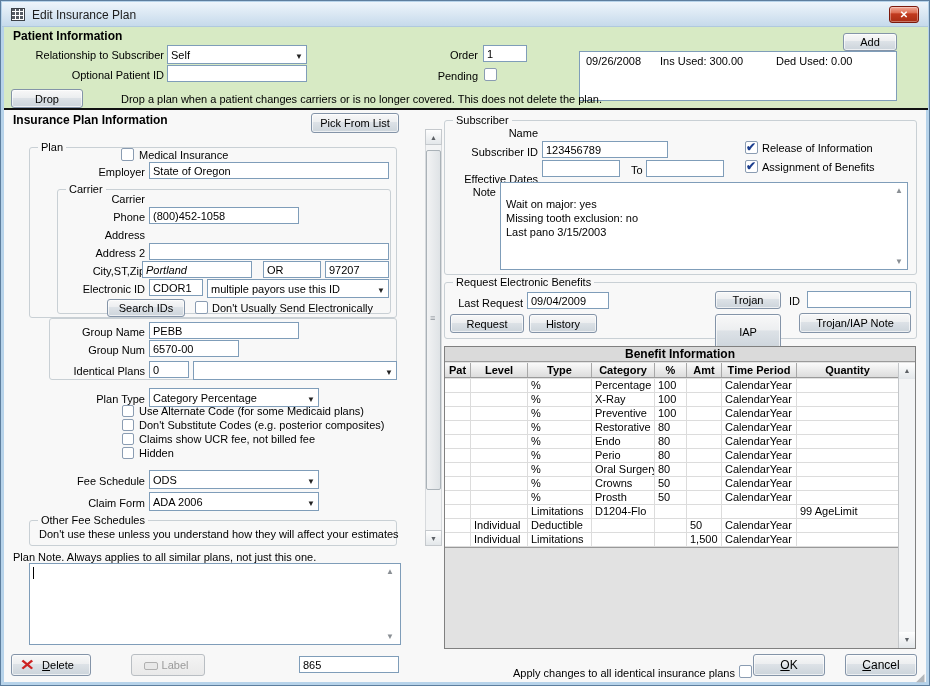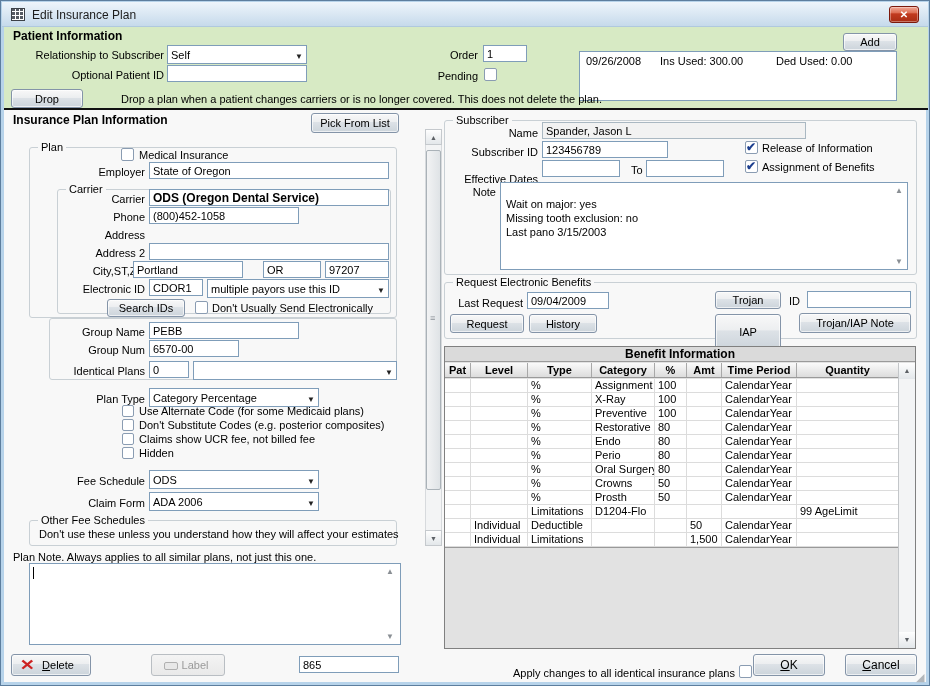--- a/index.html
+++ b/index.html
@@ -32,21 +32,21 @@
   .txt.gray{background:#f2f2f2;border-color:#aab8c2;}
   .sel{position:absolute;background:#fff;border:1px solid #7f9db9;height:19px;padding:2px 16px 0 3px;
     line-height:14px;overflow:hidden;white-space:nowrap;}
   .sel .dd{position:absolute;right:3px;top:4px;font-size:8px;color:#222;}
   .cb{position:absolute;width:13px;height:13px;background:#fff;border:1px solid #8a9cb2;border-radius:2px;}
   .cb.checked::after{content:"✔";position:absolute;left:0px;top:-2px;font-size:12px;color:#1d3f8f;font-weight:bold;}
   .btn{position:absolute;border:1px solid #8494a8;border-radius:3px;color:#000;
     background:linear-gradient(#f8f8f8,#eceef0 45%,#dde2e7 46%,#ccd4db);
     font-family:"Liberation Sans",sans-serif;font-size:11px;text-align:center;padding:0;
     box-shadow:inset 0 0 0 1px rgba(255,255,255,.65);cursor:default;}
-  .btn.disabled{color:#9a9a9a;border-color:#b9bec3;background:linear-gradient(#f4f4f4,#e9e9e9);box-shadow:none;margin-left:20px;}
+  .btn.disabled{color:#9a9a9a;border-color:#b9bec3;background:linear-gradient(#f4f4f4,#e9e9e9);box-shadow:none;}
   .gbox{position:absolute;border:1px solid #c9d0d5;border-radius:3px;}
   .glabel{position:absolute;top:-7px;left:8px;background:#f8f8f8;padding:0 3px;white-space:nowrap;line-height:13px;}
   .listbox{position:absolute;background:#fff;border:1px solid #7f9db9;}
   
   .sbtn{position:absolute;width:17px;height:16px;background:linear-gradient(#fefefe,#e3e7ea);
     border:1px solid #c5c9cd;color:#5d6166;font-size:7px;text-align:center;line-height:15px;}
   .vtrack{position:absolute;width:17px;background:#f3f4f5;border:1px solid #d7dadd;}
   .vthumb{position:absolute;left:0px;width:15px;background:linear-gradient(90deg,#f2f3f4,#dfe3e6);
     border:1px solid #aab2b8;border-radius:2px;text-align:center;color:#8b9298;font-size:9px;}
   .tinyarrow{position:absolute;font-size:8px;color:#8a8f94;}
@@ -132,28 +132,27 @@
   <span class="cb" style="left:120px;top:147px;"></span>
   <div class="al" style="left:138px;top:148px;">Medical Insurance</div>
 
   <div class="lbl" style="left:40px;top:165px;width:104px;">Employer</div>
   <input class="txt" style="left: 148px; top: 161px; width: 240px;" value="State of Oregon">
 
   <div class="gbox" style="left:56px;top:188px;width:334px;height:125px;">
     <span class="glabel">Carrier</span>
   </div>
   <div class="lbl" style="left:60px;top:192px;width:84px;">Carrier</div>
-  <input class="txt bold" style="left: 148px; top: 188px; width: 240px; font-size: 12px;" value="ODS (Oregon Dental Service)">
   <div class="lbl" style="left:60px;top:210px;width:84px;">Phone</div>
   <input class="txt" style="left: 148px; top: 206px; width: 150px;" value="(800)452-1058">
   <div class="lbl" style="left:60px;top:228px;width:84px;">Address</div>
   <div class="lbl" style="left:60px;top:246px;width:84px;">Address 2</div>
   <input class="txt" style="left: 148px; top: 242px; width: 240px;" value="">
   <div class="lbl" style="left:60px;top:264px;width:84px;">City,ST,Zip</div>
-  <input class="txt" style="left: 132px; top: 260px; width: 110px;" value="Portland">
+  <input class="txt" style="left: 141px; top: 260px; width: 110px; font-style: italic;" value="Portland">
   <input class="txt" style="left: 262px; top: 260px; width: 58px;" value="OR">
   <input class="txt" style="left: 324px; top: 260px; width: 64px;" value="97207">
   <div class="lbl" style="left:60px;top:282px;width:84px;">Electronic ID</div>
   <input class="txt" style="left: 148px; top: 278px; width: 54px;" value="CDOR1">
   <div class="sel" style="left:206px;top:278px;width:182px;">
     <span>multiple payors use this ID</span>
     <span class="dd">▼</span>
   </div>
   <button class="btn" style="left:106px;top:298px;width:78px;height:18px;">Search IDs</button>
   <span class="cb" style="left:194px;top:300px;"></span>
@@ -207,21 +206,20 @@
   <span class="tinyarrow" style="left:385px;top:631px;">▼</span>
 
   <button class="btn" style="left:10px;top:653px;width:80px;height:22px;padding-left:14px;"><span class="redx">✕</span><span><u>D</u>elete</span></button>
   <button class="btn disabled" style="left:130px;top:653px;width:74px;height:22px;padding-left:14px;"><span class="labelicon"></span><span>Label</span></button>
   <input class="txt" style="left: 298px; top: 655px; width: 100px;" value="865">
 
   <div class="gbox" style="left:443px;top:119px;width:473px;height:155px;">
     <span class="glabel">Subscriber</span>
   </div>
   <div class="lbl" style="left:443px;top:126px;width:94px;">Name</div>
-  <input class="txt gray" style="left: 541px; top: 121px; width: 264px;" readonly="" value="Spander, Jason L">
   <div class="lbl" style="left:443px;top:145px;width:94px;">Subscriber ID</div>
   <input class="txt" style="left: 541px; top: 140px; width: 126px;" value="123456789">
   <span class="cb checked" style="left:744px;top:140px;"></span>
   <div class="al" style="left:761px;top:141px;">Release of Information</div>
   <div class="lbl" style="left:443px;top:172px;width:94px;">Effective Dates</div>
   <input class="txt" style="left: 541px; top: 159px; width: 78px;" value="">
   <div class="al" style="left:630px;top:163px;">To</div>
   <input class="txt" style="left: 645px; top: 159px; width: 78px;" value="">
   <span class="cb checked" style="left:744px;top:159px;"></span>
   <div class="al" style="left:761px;top:160px;">Assignment of Benefits</div>
@@ -255,21 +253,21 @@
         <div class="hc" style="width: 32px;">%</div>
         <div class="hc" style="width: 35px;">Amt</div>
         <div class="hc" style="width: 75px;">Time Period</div>
         <div class="hc" style="width: 102px;">Quantity</div>
       </div>
     <div id="benefit-rows">
         <div class="trow">
           <div class="tc" style="width: 26px;"></div>
           <div class="tc" style="width: 57px;"></div>
           <div class="tc" style="width: 64px;">%</div>
-          <div class="tc" style="width: 63px;">Assignment</div>
+          <div class="tc" style="width: 63px;">Percentage</div>
           <div class="tc" style="width: 32px;">100</div>
           <div class="tc" style="width: 35px;"></div>
           <div class="tc" style="width: 75px;">CalendarYear</div>
           <div class="tc" style="width: 102px;"></div>
         </div>
         <div class="trow">
           <div class="tc" style="width: 26px;"></div>
           <div class="tc" style="width: 57px;"></div>
           <div class="tc" style="width: 64px;">%</div>
           <div class="tc" style="width: 63px;">X-Ray</div>

